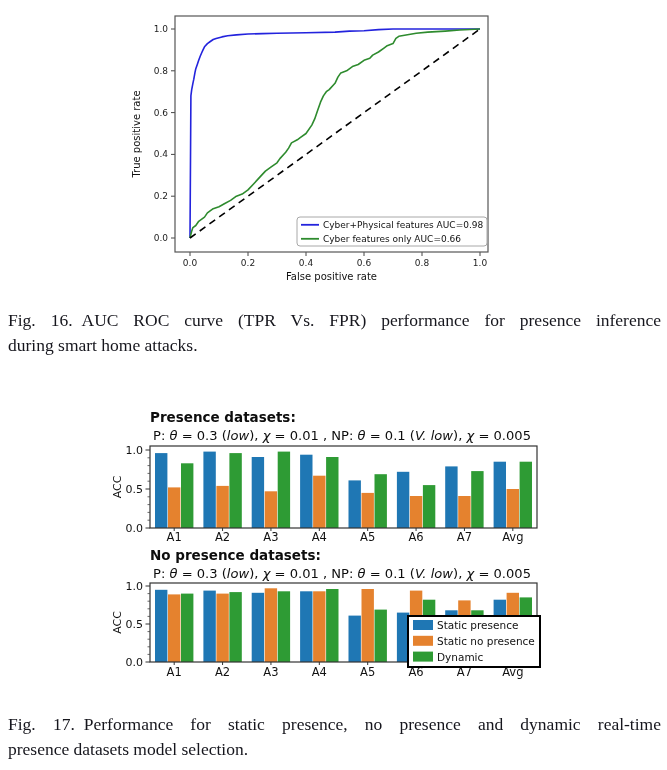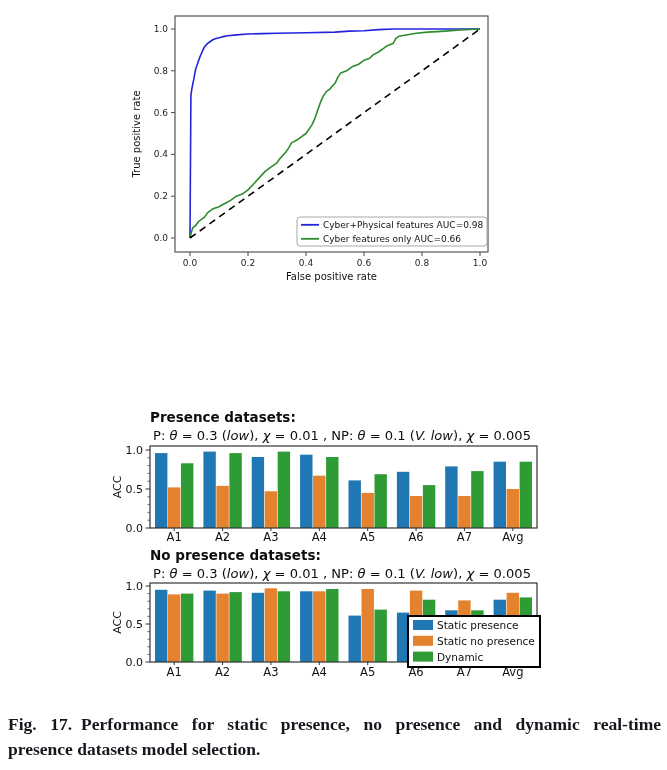--- a/index.html
+++ b/index.html
@@ -47,20 +47,24 @@
       <polyline points="65.0,238.0 66.5,231.7 67.9,227.6 70.8,225.5 73.7,221.3 79.5,217.1 82.4,212.9 88.2,208.7 94.0,206.7 99.8,203.5 105.6,200.4 111.4,196.2 117.2,194.1 123.0,189.9 128.8,183.7 134.6,177.4 140.4,171.1 146.2,166.9 152.0,162.8 154.9,158.6 160.7,152.3 163.6,148.1 166.5,142.9 172.3,139.8 175.2,137.7 181.0,133.5 186.8,125.1 189.7,118.9 192.6,110.5 195.5,102.2 198.4,95.9 201.3,91.7 204.2,89.6 210.0,83.3 212.9,77.1 215.8,72.9 221.6,70.8 227.4,66.6 233.2,64.5 239.0,60.3 244.8,58.3 247.7,55.1 253.5,52.0 259.3,47.8 262.2,45.7 268.0,43.6 270.9,38.4 273.8,36.3 279.6,35.3 291.2,33.2 302.8,32.1 320.2,31.1 334.7,30.0 355.0,29.0" fill="none" stroke="#2e8b2e" stroke-width="1.6" stroke-dasharray="none" stroke-linejoin="round"></polyline>
       <polyline points="65.0,238.0 355.0,29.0" fill="none" stroke="#000000" stroke-width="1.6" stroke-dasharray="7 5" stroke-linejoin="round"></polyline>
       <rect x="50" y="16" width="313" height="236" fill="none" stroke="#555" stroke-width="1.2"></rect>
       <rect x="172" y="217" width="190" height="29" rx="3" fill="#ffffff" stroke="#a8a8a8" stroke-width="1"></rect>
       <line x1="176" y1="224.8" x2="194" y2="224.8" stroke="#2323dd" stroke-width="1.8"></line>
       <text x="198" y="228" font-size="9" fill="#111">Cyber+Physical features AUC=0.98</text>
       <line x1="176" y1="238.8" x2="194" y2="238.8" stroke="#2e8b2e" stroke-width="1.8"></line>
       <text x="198" y="242" font-size="9" fill="#111">Cyber features only AUC=0.66</text>
     </svg>
 
+  <div class="caption" style="top:308px;">
+    <div class="cap-justify"><span class="cap-label">Fig. 16.</span><span>AUC ROC curve (TPR Vs. FPR) performance for presence inference</span></div>
+    <div><span>during smart home attacks.</span></div>
+  </div>
 
   <svg id="bars-svg" class="fig-svg" style="left:105px;top:400px;" width="460" height="290" viewBox="0 0 460 290">
       <text x="45" y="22" font-size="13.5" font-weight="bold" fill="#0d0d0d">Presence datasets:</text>
       <text x="48" y="40" font-size="12.5" fill="#0d0d0d" textLength="378" lengthAdjust="spacingAndGlyphs"><tspan>P: </tspan><tspan font-style="italic">θ</tspan><tspan> = 0.3 (</tspan><tspan font-style="italic">low</tspan><tspan>), </tspan><tspan font-style="italic">χ</tspan><tspan> = 0.01 , NP: </tspan><tspan font-style="italic">θ</tspan><tspan> = 0.1 (</tspan><tspan font-style="italic">V. low</tspan><tspan>), </tspan><tspan font-style="italic">χ</tspan><tspan> = 0.005</tspan></text>
       <rect x="50.0" y="53.1" width="12.4" height="74.9" fill="#1f77b4"></rect>
       <rect x="63.0" y="87.4" width="12.4" height="40.6" fill="#e5822e"></rect>
       <rect x="76.0" y="63.3" width="12.4" height="64.7" fill="#2e9b34"></rect>
       <line x1="69.1875" y1="128" x2="69.1875" y2="131" stroke="#333" stroke-width="1"></line>
       <text x="69.1875" y="141" text-anchor="middle" font-size="11.5" fill="#111">A1</text>
       <rect x="98.4" y="51.6" width="12.4" height="76.4" fill="#1f77b4"></rect>
@@ -174,18 +178,18 @@
       <text x="0" y="0" text-anchor="middle" font-size="11" fill="#111" transform="translate(16,222.5) rotate(-90)">ACC</text>
       <rect x="303" y="216" width="132" height="51" fill="#ffffff" stroke="#000000" stroke-width="2"></rect>
       <rect x="308" y="220" width="20" height="10" fill="#1f77b4"></rect>
       <text x="332" y="229" font-size="10.5" fill="#111">Static presence</text>
       <rect x="308" y="235.8" width="20" height="10" fill="#e5822e"></rect>
       <text x="332" y="244.8" font-size="10.5" fill="#111">Static no presence</text>
       <rect x="308" y="251.60000000000002" width="20" height="10" fill="#2e9b34"></rect>
       <text x="332" y="260.6" font-size="10.5" fill="#111">Dynamic</text>
     </svg>
 
-  <div class="caption" style="top:712px;font-weight:bold;">
+  <div class="caption" style="top:712px;">
     <div class="cap-justify"><span class="cap-label">Fig. 17.</span><span>Performance for static presence, no presence and dynamic real-time</span></div>
     <div><span>presence datasets model selection.</span></div>
   </div>
 
 </div>
 
 </body></html>

